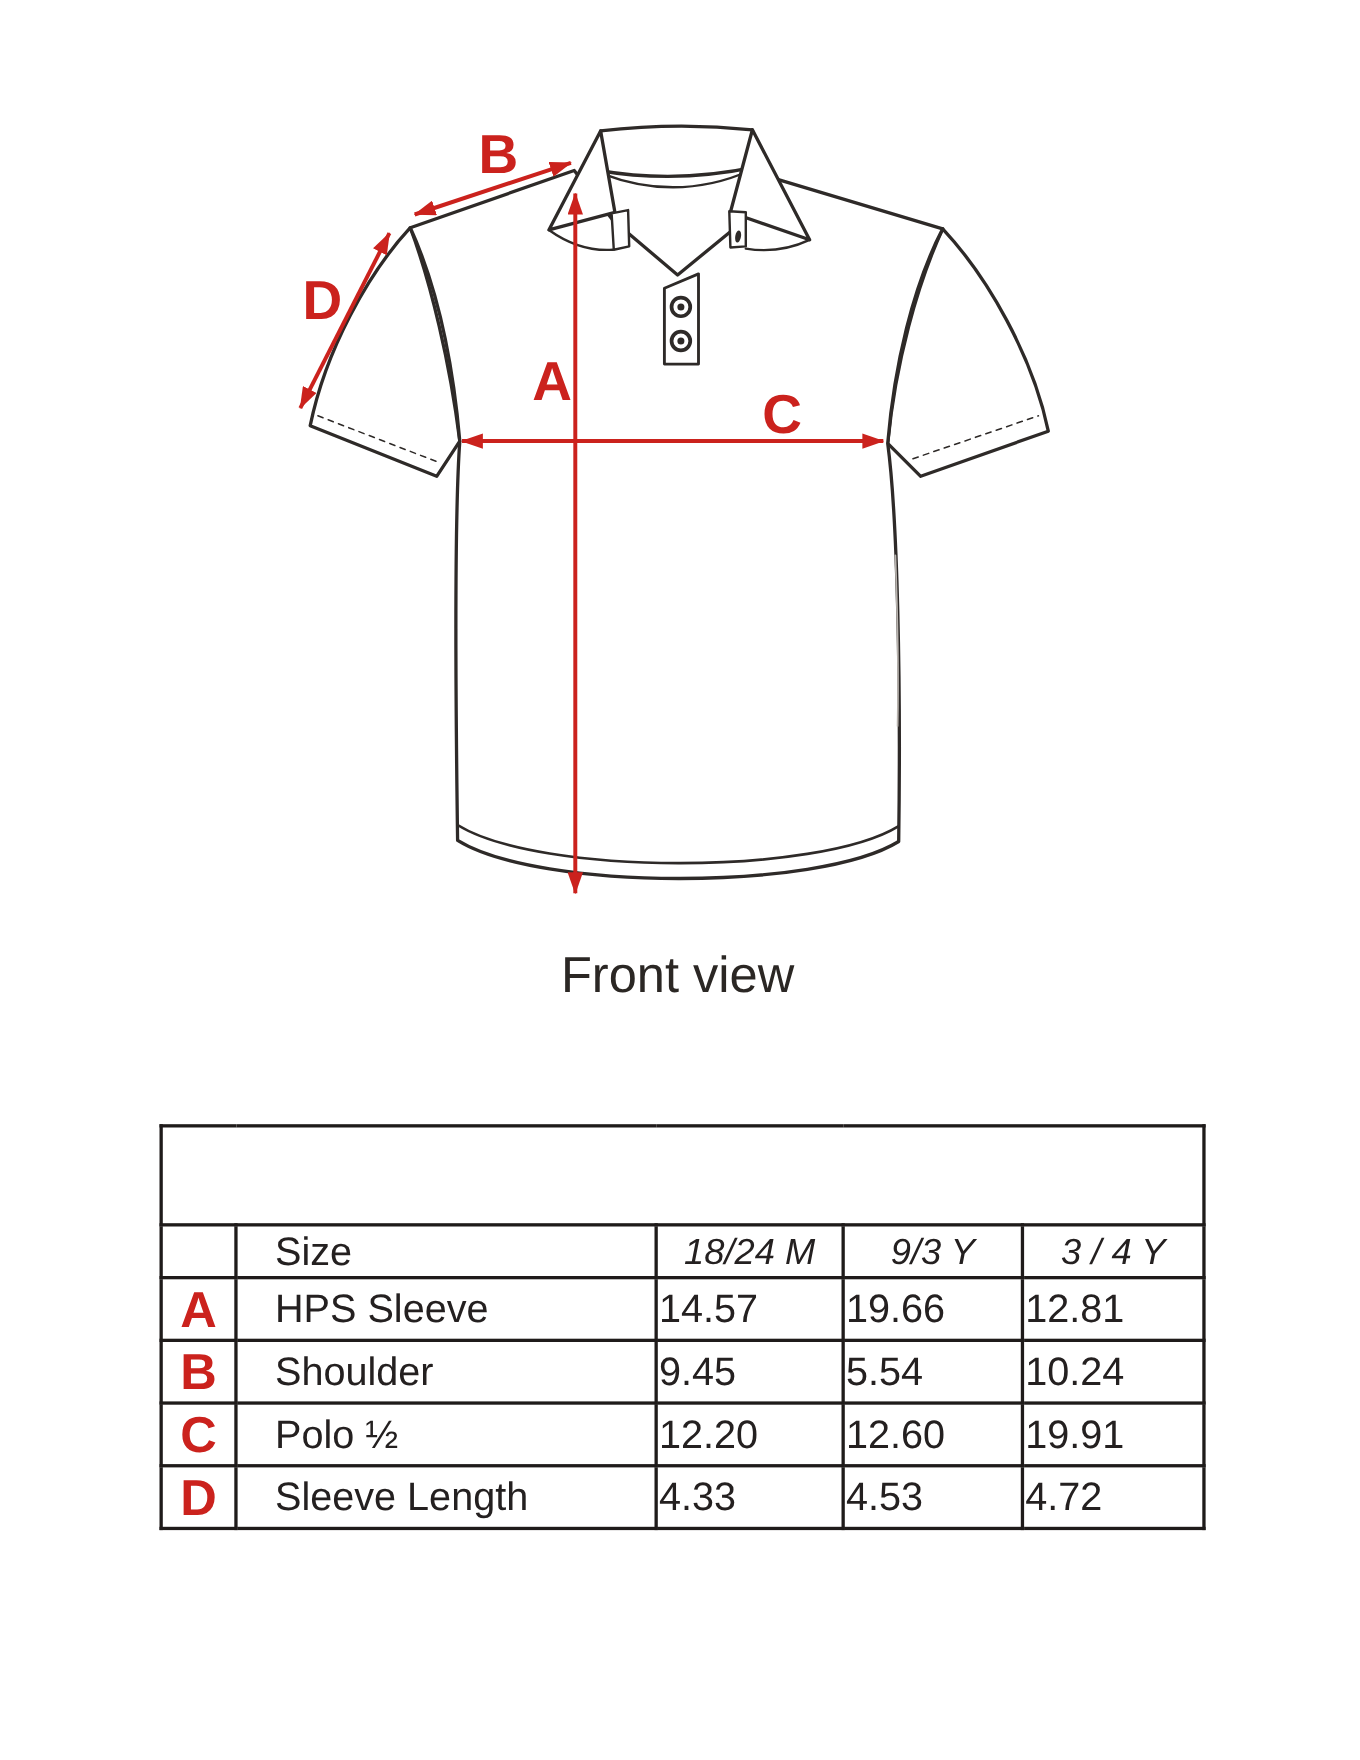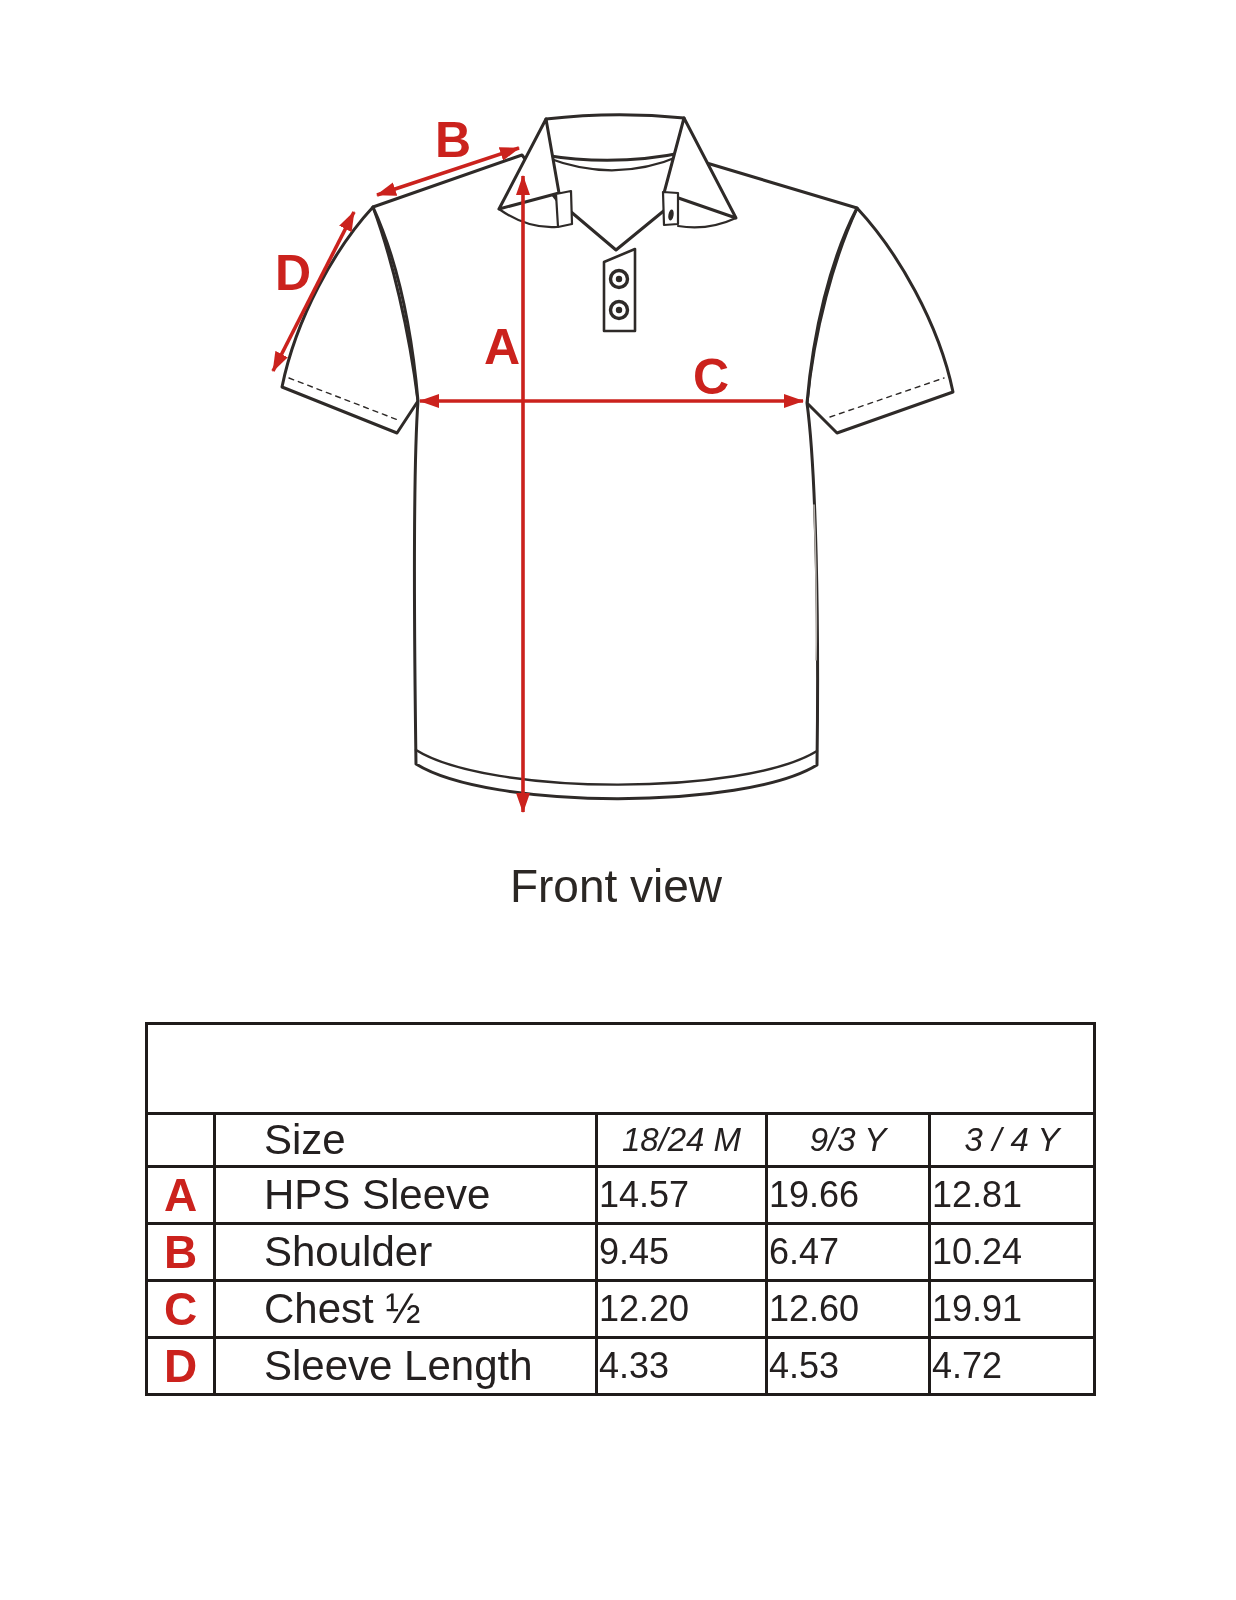--- a/index.html
+++ b/index.html
@@ -36,22 +36,22 @@
   }
   tr.data-row{height:48px;}
   td.letter-cell{
     color:#cb221d;
     font-weight:700;
     font-size:46px;
     text-align:center;
     padding:0;
   }
   td.name-cell{
-    font-size:42px;
-    padding-left:48px;
+    font-size:36px;
+    padding-left:34px;
   }
   td.colhead-cell{
     font-size:33px;
     text-align:center;
     font-style:italic;
   }
   td.value-cell{
     font-size:36px;
   }
 </style>
@@ -139,27 +139,27 @@
         <td class="name-cell">HPS Sleeve</td>
         <td class="value-cell">14.57</td>
         <td class="value-cell">19.66</td>
         <td class="value-cell">12.81</td>
       </tr>
 
       <tr class="data-row">
         <td class="letter-cell">B</td>
         <td class="name-cell">Shoulder</td>
         <td class="value-cell">9.45</td>
-        <td class="value-cell">6.47</td>
+        <td class="value-cell">5.54</td>
         <td class="value-cell">10.24</td>
       </tr>
 
       <tr class="data-row">
         <td class="letter-cell">C</td>
-        <td class="name-cell">Chest ½</td>
+        <td class="name-cell">Polo ½</td>
         <td class="value-cell">12.20</td>
         <td class="value-cell">12.60</td>
         <td class="value-cell">19.91</td>
       </tr>
 
       <tr class="data-row">
         <td class="letter-cell">D</td>
         <td class="name-cell">Sleeve Length</td>
         <td class="value-cell">4.33</td>
         <td class="value-cell">4.53</td>

